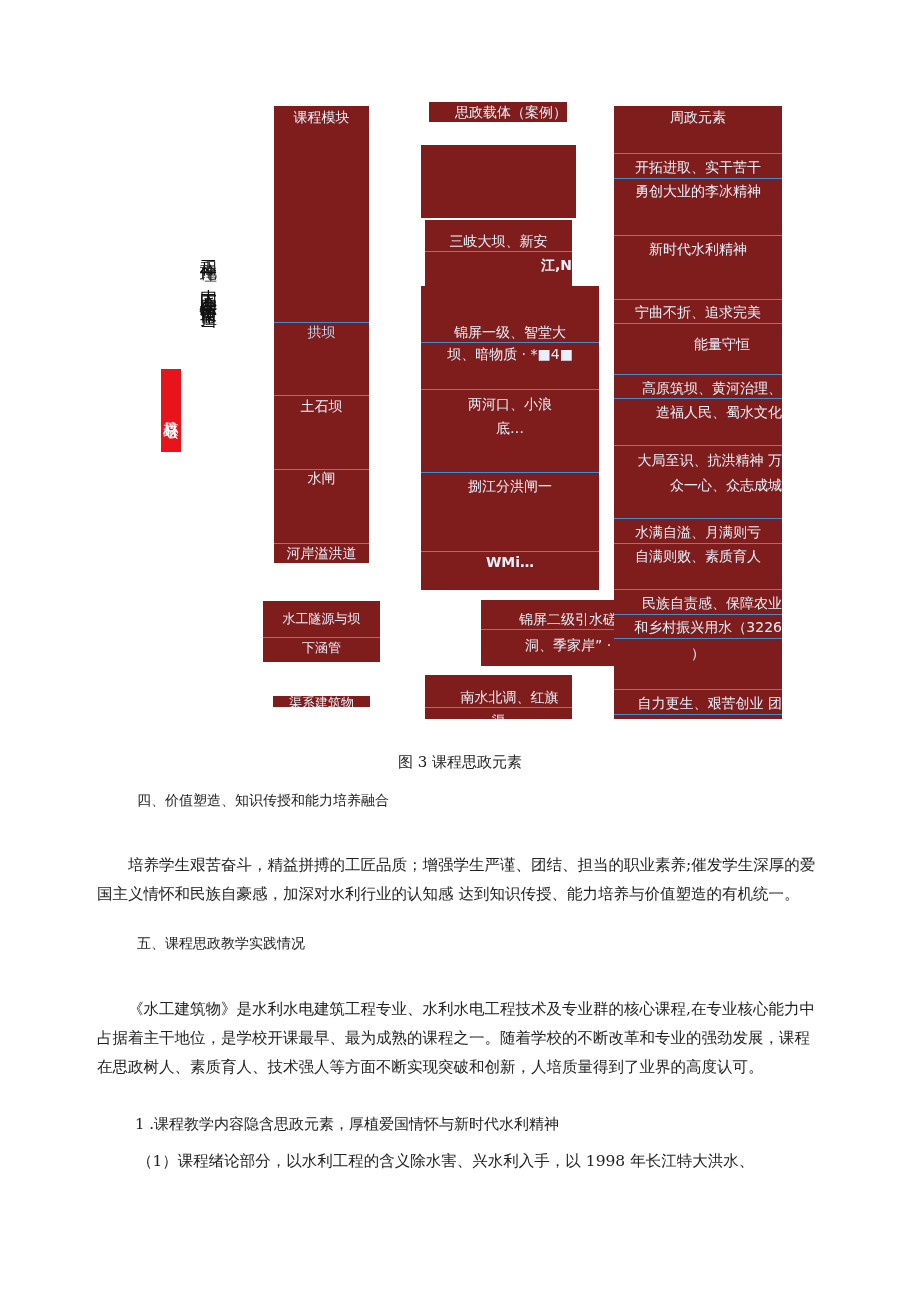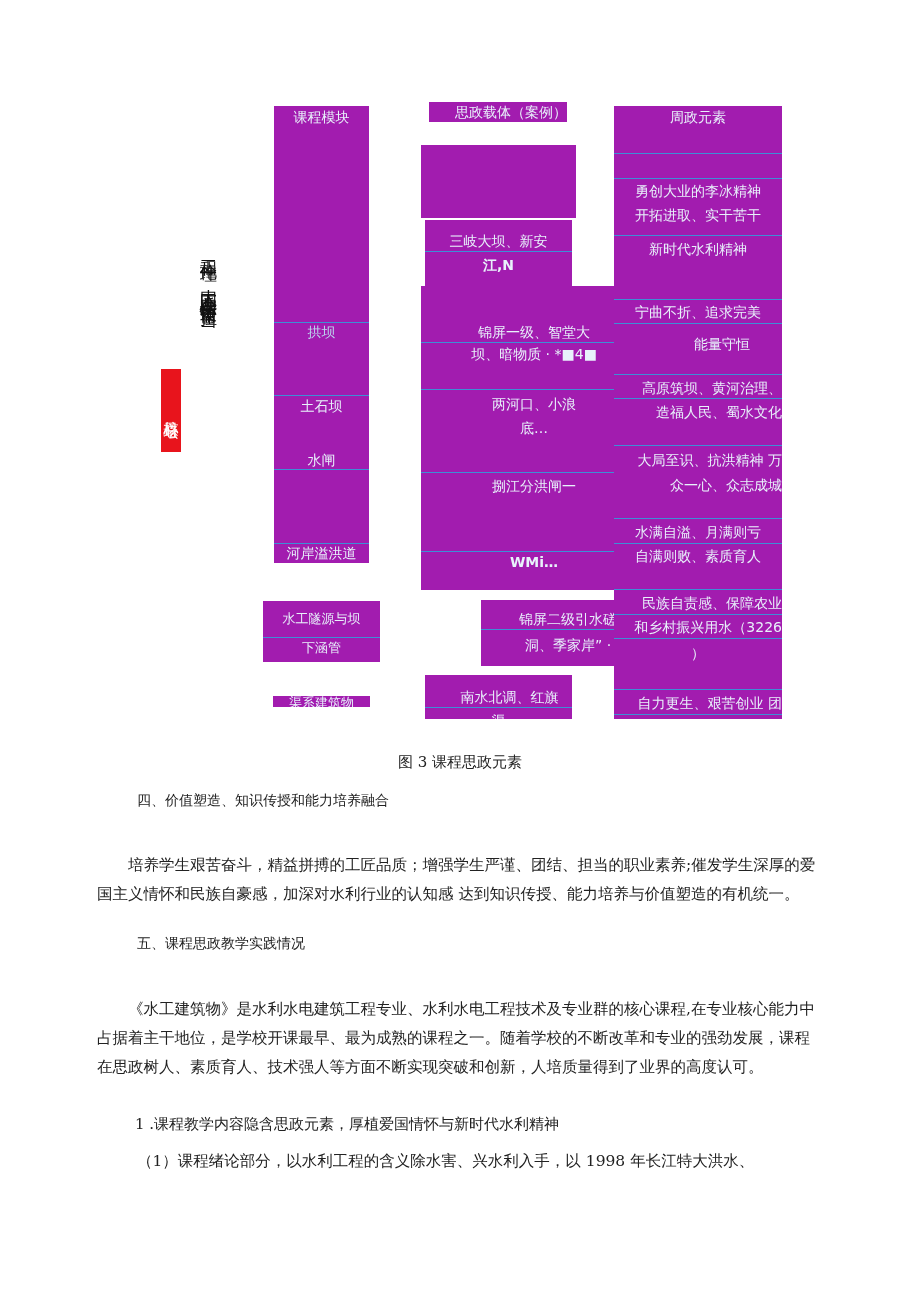--- a/index.html
+++ b/index.html
@@ -1,18 +1,18 @@
 <!DOCTYPE html>
 <html><head>
 <meta charset="utf-8">
 <style>
   html, body { margin:0; padding:0; background:#ffffff; }
   body { width:920px; height:1301px; position:relative; overflow:hidden;
          font-family:"DejaVu Serif","Liberation Serif",serif; color:#222; }
-  .blk { position:absolute; background:#a21caf; color:#e8f1fb;
+  .blk { position:absolute; background:#7f1d1d; color:#e8f1fb;
          font-family:"DejaVu Sans","Liberation Sans",sans-serif; font-size:14px; }
   .sep { position:absolute; left:0; right:0; height:1px; background:#3d8fd6; }
   .txt { position:absolute; left:0; right:0; text-align:center; white-space:nowrap; line-height:20px; }
   .txt.left { text-align:right; padding-left:4px; }
   .vert { position:absolute; writing-mode:vertical-rl; text-orientation:upright;
           font-family:"DejaVu Sans","Liberation Sans",sans-serif; }
   .redbox { position:absolute; left:161px; top:369px; width:20px; height:83px; background:#e8141c;
             color:#fff; font-size:15px; line-height:20px; letter-spacing:1px; display:flex; justify-content:center; }
   .mainvert { left:199px; top:246px; font-size:17px; color:#111; letter-spacing:2px; line-height:20px; }
   .caption { position:absolute; left:0; width:920px; top:753px; text-align:center; font-size:15px; color:#222; }
@@ -30,21 +30,21 @@
 
   <div class="vert mainvert">工程伦理 大国工匠家国情怀使命担当</div>
 
   <div class="blk" style="left:274px;top:106px;width:95px;height:457px;">
     <div class="txt" style="top:1px;font-family:'DejaVu Serif',serif;">课程模块</div>
     <div class="sep" style="top:216px;"></div>
     <div class="txt" style="top:216px;color:#bcd7f0;">拱坝</div>
     <div class="sep" style="top:289px;"></div>
     <div class="txt" style="top:290px;">土石坝</div>
     <div class="sep" style="top:363px;"></div>
-    <div class="txt" style="top:344px;">水闸</div>
+    <div class="txt" style="top:362px;">水闸</div>
     <div class="sep" style="top:437px;"></div>
     <div class="txt" style="top:437px;">河岸溢洪道</div>
   </div>
 
   <div class="blk" style="left:263px;top:601px;width:117px;height:61px;font-size:13px;">
     <div class="txt" style="top:8px;">水工隧源与坝</div>
     <div class="sep" style="top:36px;"></div>
     <div class="txt" style="top:37px;">下涵管</div>
   </div>
 
@@ -56,24 +56,24 @@
     <div class="txt left" style="top:0;">思政载体（案例）</div>
   </div>
 
   <div class="blk" style="left:421px;top:145px;width:155px;height:73px;">
     <div class="txt" style="top:37px;margin-top:48px;">京杭大运河 2 “</div>
   </div>
 
   <div class="blk" style="left:425px;top:220px;width:147px;height:66px;">
     <div class="txt" style="top:11px;">三岐大坝、新安</div>
     <div class="sep" style="top:31px;"></div>
-    <div class="txt" style="top:35px;font-weight:bold;">江,N</div>
+    <div class="txt" style="top:35px;font-weight:bold;text-align:right;">江,N</div>
   </div>
 
-  <div class="blk" style="left:421px;top:286px;width:178px;height:304px;padding-left:48px;">
+  <div class="blk" style="left:421px;top:286px;width:178px;height:304px;">
     <div class="txt" style="top:36px;">锦屏一级、智堂大</div>
     <div class="sep" style="top:56px;"></div>
     <div class="txt" style="top:58px;">坝、暗物质 · *■4■</div>
     <div class="sep" style="top:103px;"></div>
     <div class="txt" style="top:108px;">两河口、小浪</div>
     <div class="txt" style="top:132px;">底…</div>
     <div class="sep" style="top:186px;"></div>
     <div class="txt" style="top:190px;">捌江分洪闸一</div>
     <div class="sep" style="top:265px;"></div>
     <div class="txt" style="top:266px;font-weight:bold;">WMi…</div>
@@ -87,21 +87,21 @@
 
   <div class="blk clip" style="left:425px;top:675px;width:147px;height:44px;">
     <div class="txt" style="top:12px;padding-left:22px;">南水北调、红旗</div>
     <div class="sep" style="top:32px;"></div>
     <div class="txt" style="top:36px;">渠</div>
   </div>
 
   <div class="blk clip" style="left:614px;top:106px;width:168px;height:613px;">
     <div class="txt" style="top:1px;font-family:'DejaVu Serif',serif;">周政元素</div>
     <div class="sep" style="top:47px;"></div>
-    <div class="txt" style="top:51px;margin-top:48px;">开拓进取、实干苦干</div>
+    <div class="txt" style="top:51px;">开拓进取、实干苦干</div>
     <div class="sep" style="top:72px;"></div>
     <div class="txt" style="top:75px;">勇创大业的李冰精神</div>
     <div class="sep" style="top:129px;"></div>
     <div class="txt" style="top:133px;">新时代水利精神</div>
     <div class="sep" style="top:193px;"></div>
     <div class="txt" style="top:196px;">宁曲不折、追求完美</div>
     <div class="sep" style="top:217px;"></div>
     <div class="txt" style="top:228px;padding-left:48px;">能量守恒</div>
     <div class="sep" style="top:268px;"></div>
     <div class="txt left" style="top:272px;padding-left:12px;">高原筑坝、黄河治理、</div>

